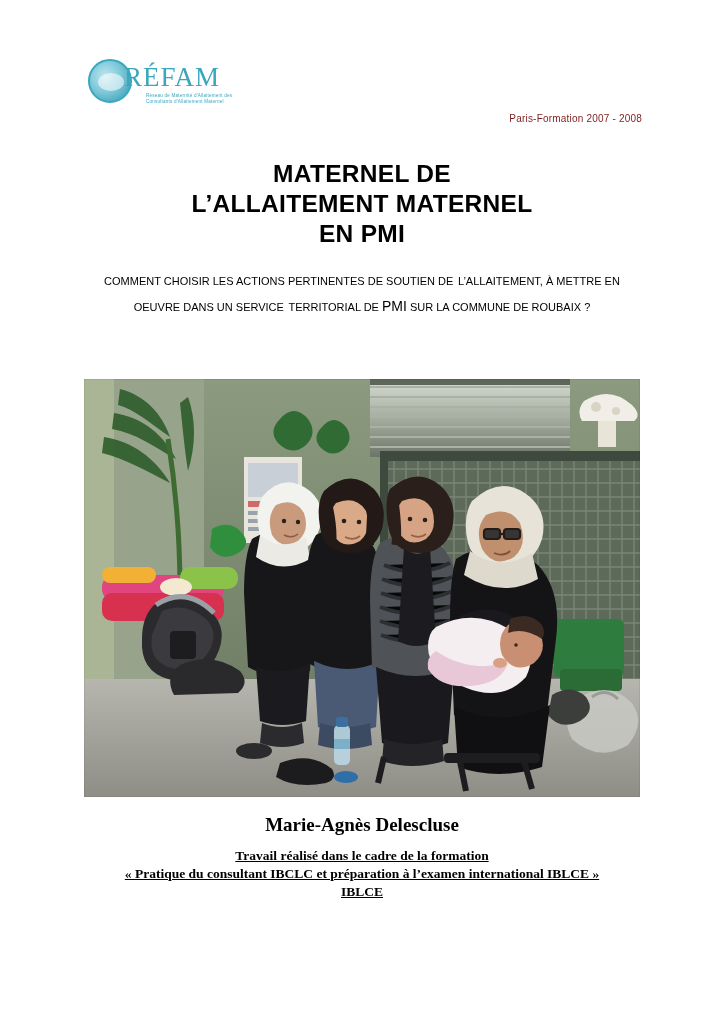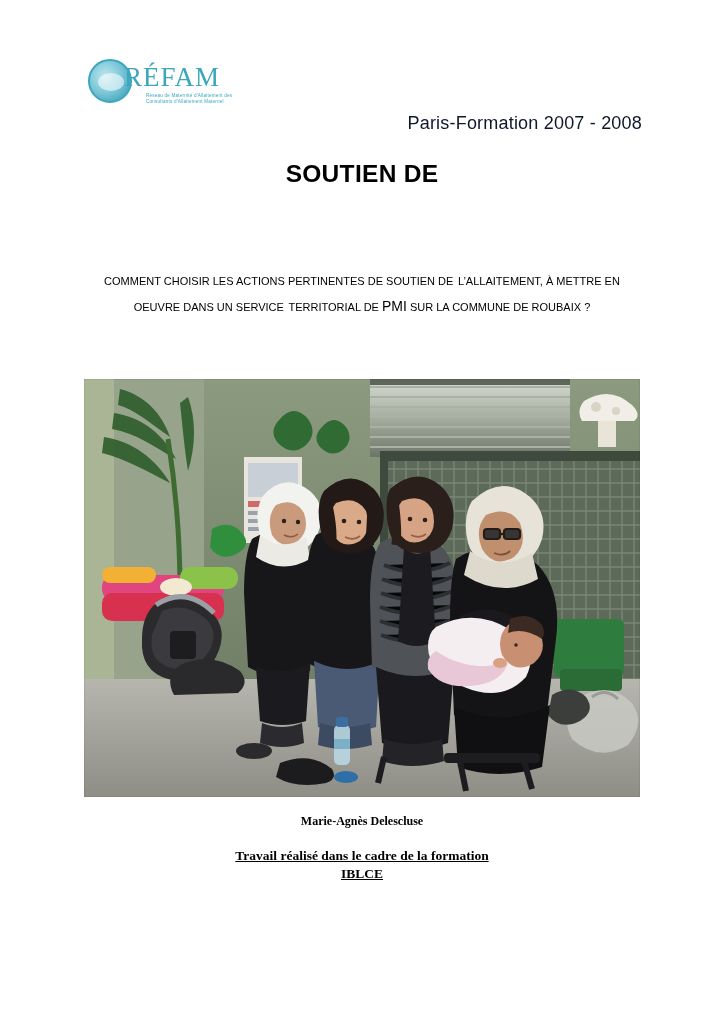--- a/index.html
+++ b/index.html
@@ -72,22 +72,22 @@
     color: #3aa7bd;
     width: 95px;
     letter-spacing: 0.2px;
   }
 
   
   .formation-line {
     position: absolute;
     right: 82px;
     top: 86px;
-    font-size: 18px;
-    color: #0f172a;
+    font-size: 10px;
+    color: #7f1d1d;
     letter-spacing: 0.2px;
   }
 
   
   .main-title {
     position: absolute;
     left: 0;
     right: 0;
     top: 132px;
     text-align: center;
@@ -131,21 +131,21 @@
   .photo svg { display: block; }
 
   
   .author {
     position: absolute;
     left: 0; right: 0;
     top: 787px;
     text-align: center;
     font-family: "Liberation Serif", serif;
     font-weight: bold;
-    font-size: 12px;
+    font-size: 19px;
   }
   .credits {
     position: absolute;
     left: 0; right: 0;
     top: 820px;
     text-align: center;
     font-family: "Liberation Serif", serif;
     font-weight: bold;
     font-size: 13.5px;
     line-height: 18px;
@@ -159,21 +159,23 @@
 
   <div class="logo">
     <div class="logo-globe"></div>
     <div class="logo-text">RÉFAM</div>
     <div class="logo-sub">Réseau de Maternité d'Allaitement des Consultants d'Allaitement Maternel</div>
   </div>
 
   <div class="formation-line">Paris-Formation 2007 - 2008</div>
 
   <div class="main-title">
-    <span class="line">SOUTIEN DE</span>
+    <span class="line">MATERNEL DE</span>
+    <span class="line">L’ALLAITEMENT MATERNEL</span>
+    <span class="line">EN PMI</span>
   </div>
 
   <div class="subtitle">
     <span class="sc">Comment choisir les actions pertinentes de soutien de</span>
     <span class="sc">l’allaitement, à mettre en oeuvre dans un service</span>
     <span class="sc">territorial de </span><span class="cap">PMI</span><span class="sc"> sur la commune de Roubaix ?</span>
   </div>
 
   <div class="photo">
     <svg width="556" height="418" viewBox="0 0 556 418" xmlns="http://www.w3.org/2000/svg">
@@ -427,16 +429,17 @@
       <ellipse cx="170" cy="372" rx="18" ry="8" fill="#2b2b2e"></ellipse>
 
       <rect x="0" y="0" width="556" height="418" fill="none" stroke="#000" stroke-opacity="0.06" stroke-width="2"></rect>
     </svg>
   </div>
 
   <div class="author">Marie-Agnès Delescluse</div>
 
   <div class="credits">
     <span class="line">Travail réalisé dans le cadre de la formation</span>
+    <span class="line">« Pratique du consultant IBCLC et préparation à l’examen international IBLCE »</span>
     <span class="line">IBLCE</span>
   </div>
 
 </div>
 
 </body></html>

